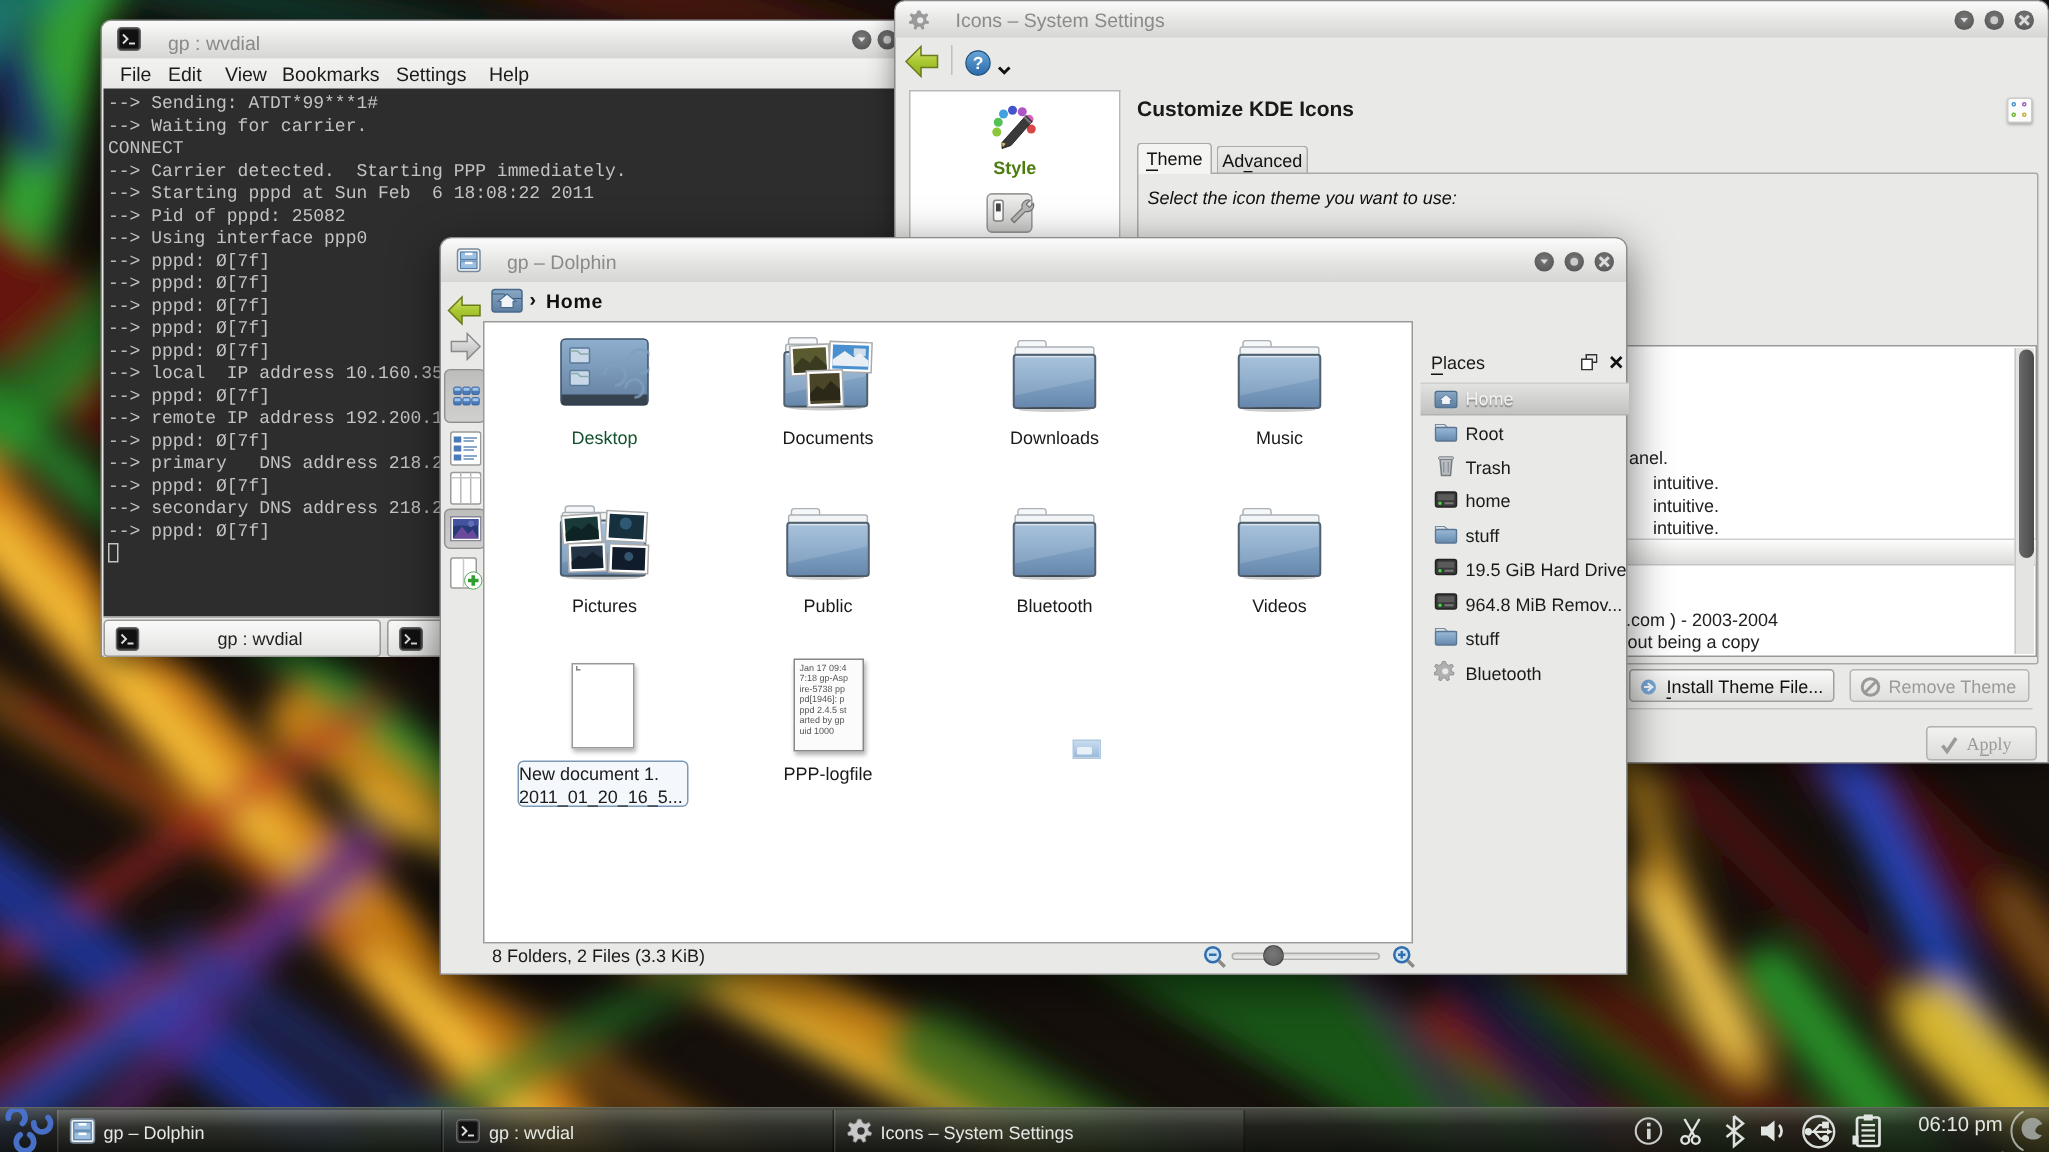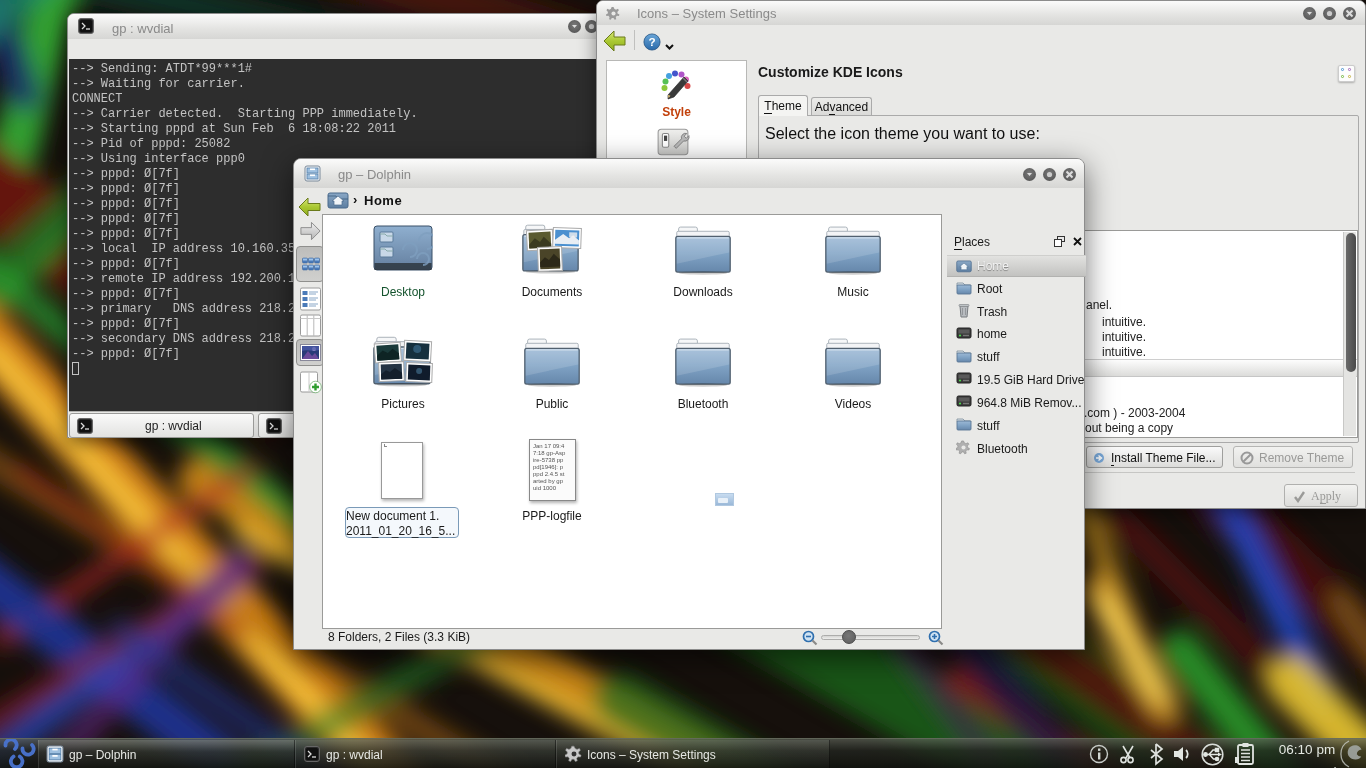--- a/index.html
+++ b/index.html
@@ -100,20 +100,28 @@
   <div class="wbtn" style="left:500px;top:6px;">
         <svg width="13" height="13">
           <path d="M4 5l2.5 3L9 5z" fill="#ddd"></path>
         </svg>
       </div>
   <div class="wbtn" style="left:517px;top:6px;">
         <svg width="13" height="13">
           <circle cx="6.5" cy="6.5" r="2.6" fill="#ccc"></circle>
         </svg>
       </div>
+  <div class="menu">
+        <span style="position:absolute;left:11px;top:3px;">File</span>
+        <span style="position:absolute;left:43px;top:3px;">Edit</span>
+        <span style="position:absolute;left:81px;top:3px;">View</span>
+        <span style="position:absolute;left:119px;top:3px;">Bookmarks</span>
+        <span style="position:absolute;left:195px;top:3px;">Settings</span>
+        <span style="position:absolute;left:257px;top:3px;">Help</span>
+      </div>
   <div id="termbody">--&gt; Sending: ATDT*99***1#
 --&gt; Waiting for carrier.
 CONNECT
 --&gt; Carrier detected.  Starting PPP immediately.
 --&gt; Starting pppd at Sun Feb  6 18:08:22 2011
 --&gt; Pid of pppd: 25082
 --&gt; Using interface ppp0
 --&gt; pppd: Ø[7f]
 --&gt; pppd: Ø[7f]
 --&gt; pppd: Ø[7f]
@@ -203,21 +211,21 @@
           <circle cx="15" cy="4.5" r="3" fill="#4455cc"></circle>
           <circle cx="21.5" cy="5.5" r="3" fill="#b055c8"></circle>
           <circle cx="5.5" cy="12.5" r="3" fill="#55c055"></circle>
           <circle cx="26" cy="10.5" r="3" fill="#d862b8"></circle>
           <circle cx="4.5" cy="19" r="3" fill="#8ac83a"></circle>
           <circle cx="27.5" cy="17" r="3" fill="#d84848"></circle>
           <path d="M8 26L24 8l4 4L14 28l-6 2z" fill="#3a3a3a" stroke="#222" stroke-width="0.6"></path>
           <path d="M8 26l2.5.8L8.5 29z" fill="#e8c87a"></path>
           <path d="M23 9l4 4" stroke="#777" stroke-width="1.5"></path>
         </svg>
-    <div class="abs" style="left:0;top:44px;width:100%;text-align:center;font-size:12px;font-weight:bold;color:#c2410c;">Style</div>
+    <div class="abs" style="left:0;top:44px;width:100%;text-align:center;font-size:12px;font-weight:bold;color:#4d7c0f;">Style</div>
     <svg class="abs" style="left:49px;top:64px;" width="34" height="34" viewBox="0 0 32 32">
           <defs>
             <linearGradient id="hwg" x1="0" y1="0" x2="0" y2="1">
               <stop offset="0" stop-color="#f0f0ee"></stop>
               <stop offset="1" stop-color="#c8c8c6"></stop>
             </linearGradient>
           </defs>
           <rect x="2" y="4" width="28" height="24" rx="3" fill="url(#hwg)" stroke="#999"></rect>
           <rect x="6" y="8" width="6" height="13" rx="1.5" fill="#fff" stroke="#888"></rect>
           <rect x="7.5" y="10" width="3" height="5" fill="#444"></rect>
@@ -231,21 +239,21 @@
     <span class="abs" style="left:2px;top:2px;width:2.6px;height:2.6px;border-radius:50%;border:1.7px solid #4a94d0;"></span>
     <span class="abs" style="left:9px;top:2px;width:2.6px;height:2.6px;border-radius:50%;border:1.7px solid #a262bc;"></span>
     <span class="abs" style="left:2px;top:9px;width:2.6px;height:2.6px;border-radius:50%;border:1.7px solid #74b83e;"></span>
     <span class="abs" style="left:9px;top:9px;width:2.6px;height:2.6px;border-radius:50%;border:1.7px solid #c4b23e;"></span>
   </div>
 
   <div class="abs" style="left:161px;top:94px;width:50px;height:21px;background:#f4f4f2;border:1px solid #aaa;border-bottom:none;border-radius:3px 3px 0 0;z-index:3;font-size:12px;color:#111;text-align:center;line-height:20px;"><span style="border-bottom:1px solid #111;">T</span>heme</div>
   <div class="abs" style="left:214px;top:96px;width:61px;height:19px;background:linear-gradient(#ececea,#d9d9d7);border:1px solid #aaa;border-bottom:none;border-radius:3px 3px 0 0;font-size:12px;color:#111;text-align:center;line-height:18px;">Ad<span style="border-bottom:1px solid #111;">v</span>anced</div>
 
   <div class="abs" style="left:161px;top:114px;width:601px;height:328px;border:1px solid #aaa;border-radius:0 2px 2px 2px;background:#e9e9e7;z-index:2;">
-    <div class="abs" style="left:6px;top:9px;font-size:16px;color:#111;">Select the icon theme you want to use:</div>
+    <div class="abs" style="left:6px;top:9px;font-size:12px;color:#111;font-style:italic;">Select the icon theme you want to use:</div>
 
     <div class="abs" style="left:7px;top:114px;width:592px;height:208px;background:#fff;border:1px solid #9a9a98;">
       <div class="abs" style="left:319px;top:67px;font-size:12px;color:#222;">anel.</div>
       <div class="abs" style="left:335px;top:84px;font-size:12px;color:#222;">intuitive.</div>
       <div class="abs" style="left:335px;top:99px;font-size:12px;color:#222;">intuitive.</div>
       <div class="abs" style="left:335px;top:114px;font-size:12px;color:#222;">intuitive.</div>
       <div class="abs" style="left:0;top:128px;width:100%;height:18px;background:linear-gradient(#fdfdfd,#dcdcda);border-top:1px solid #cecece;border-bottom:1px solid #c6c6c6;"></div>
       <div class="abs" style="left:317px;top:175px;font-size:12px;color:#222;">.com ) - 2003-2004</div>
       <div class="abs" style="left:318px;top:190px;font-size:12px;color:#222;">out being a copy</div>
 

